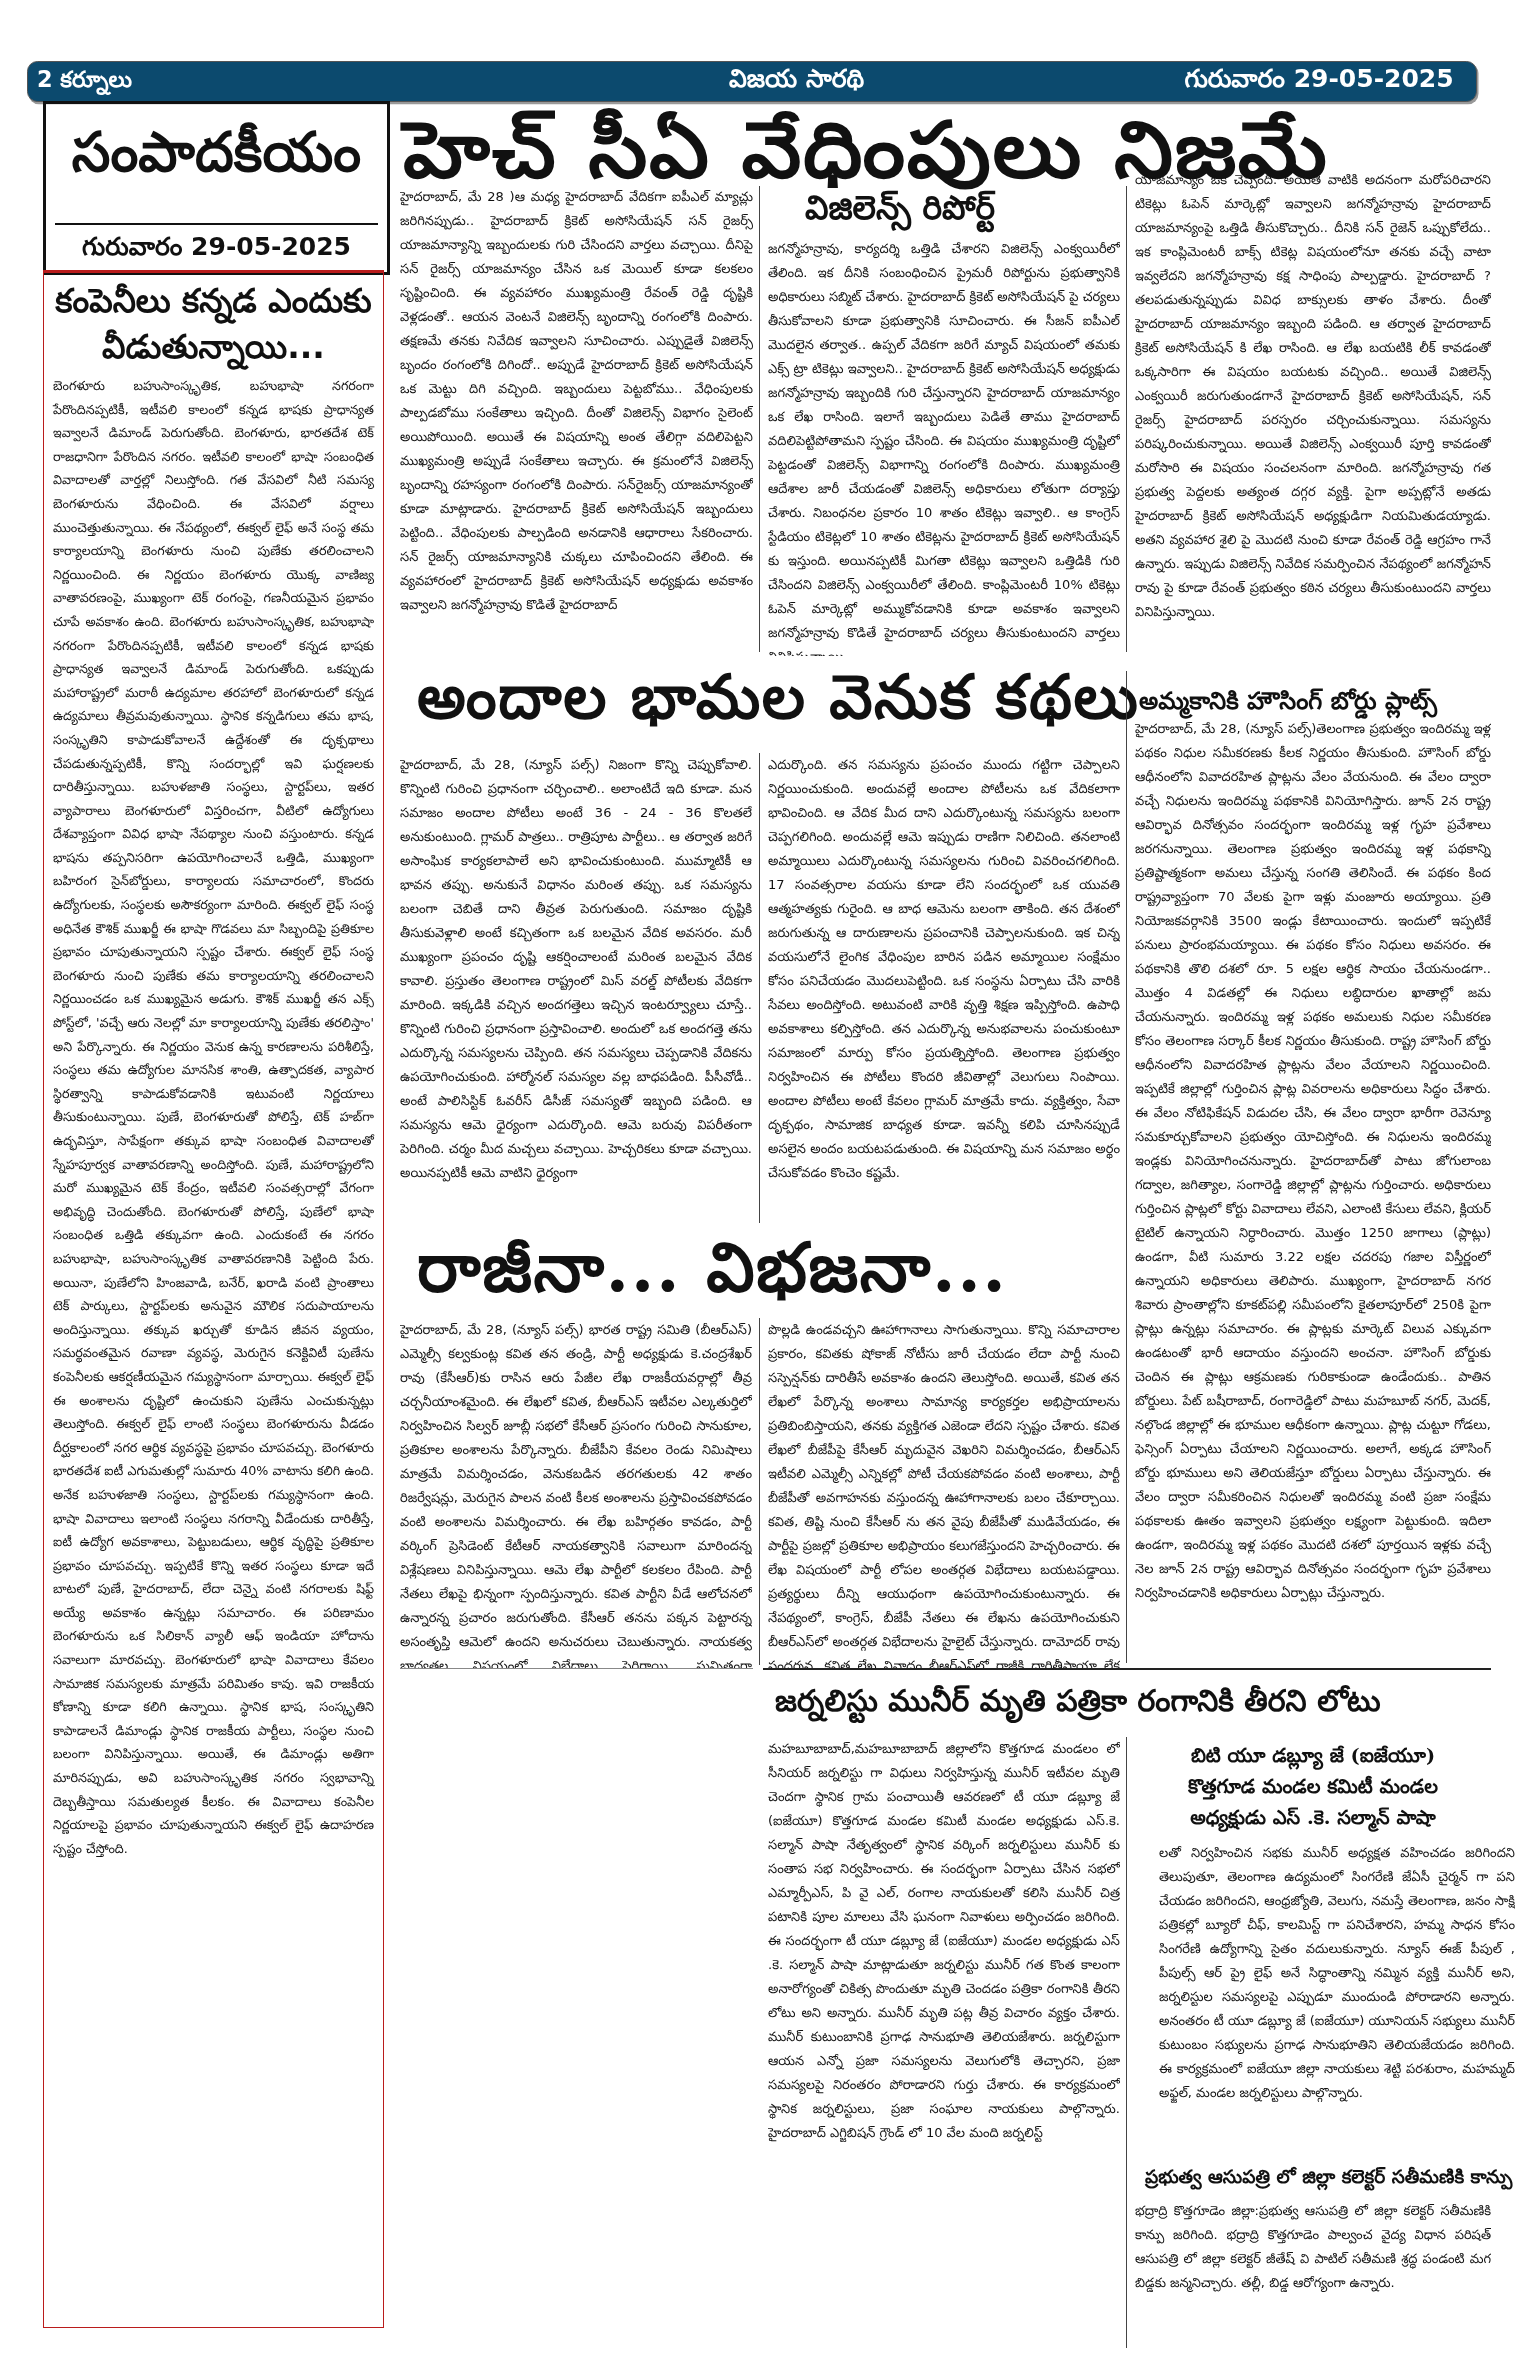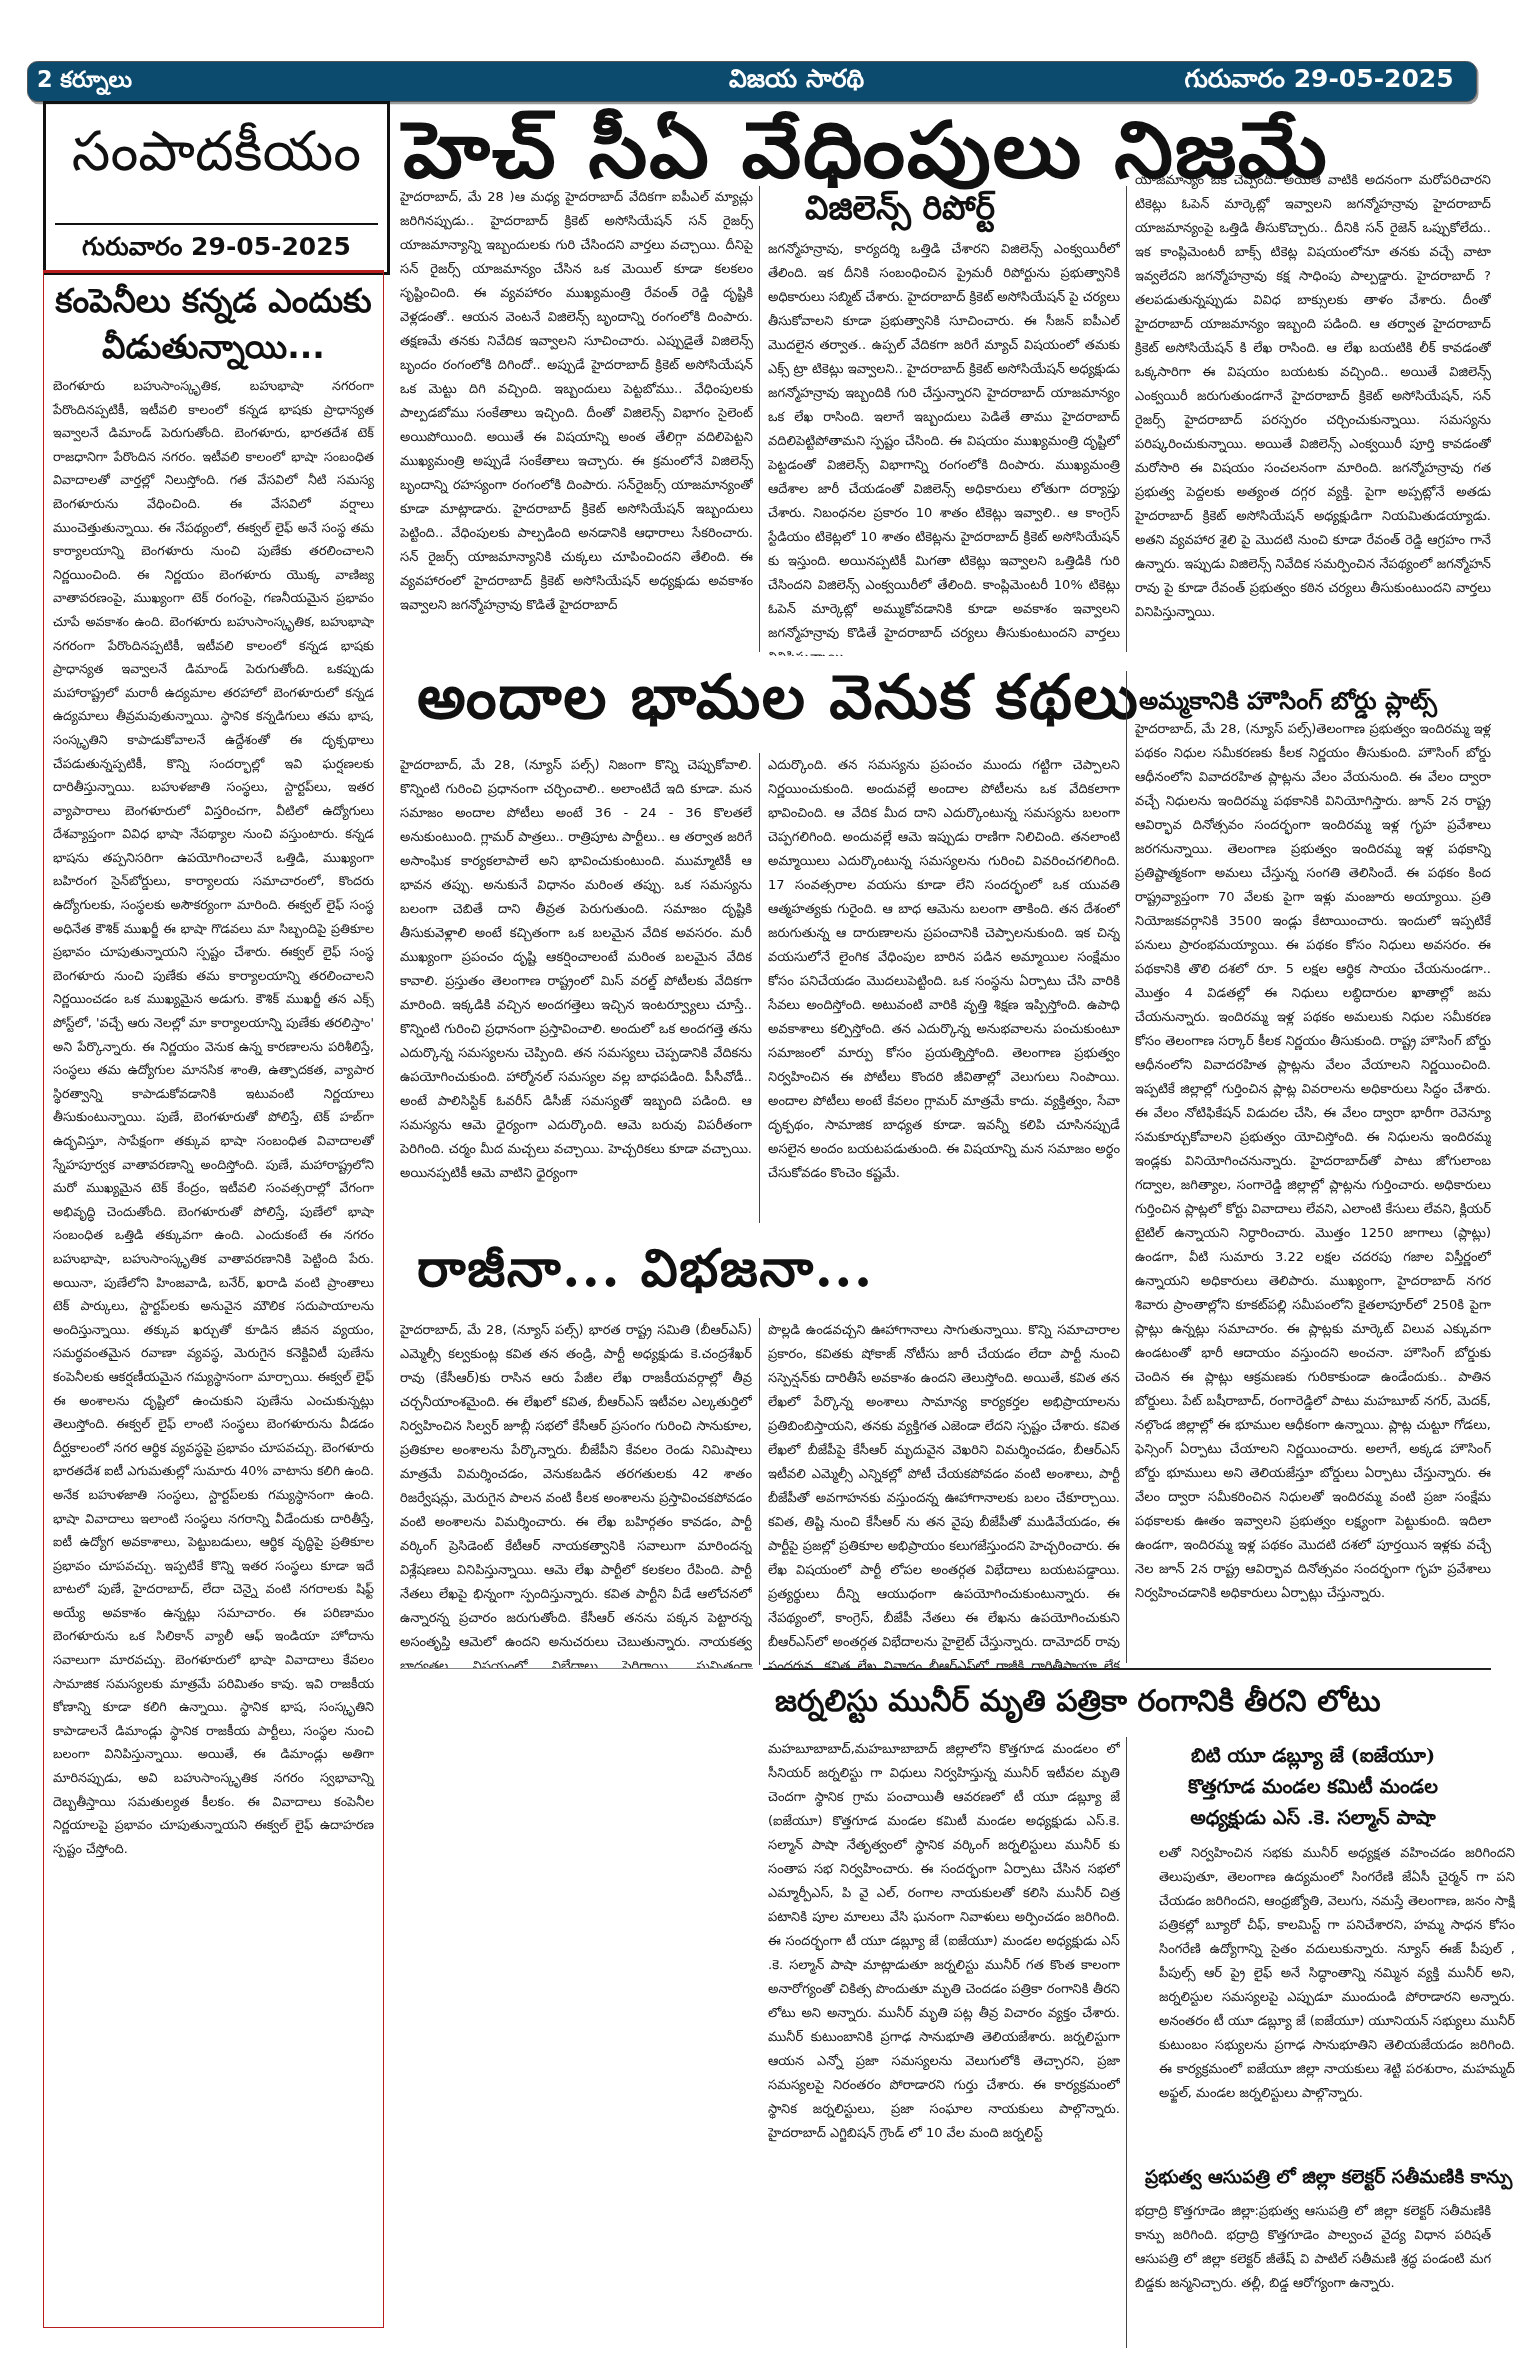--- a/index.html
+++ b/index.html
@@ -12,21 +12,21 @@
   .mh-center { position: absolute; left: 701px; font-size: 25px; font-weight: bold; }
   .mh-right { position: absolute; right: 22.4px; font-size: 25px; font-weight: bold; }
 
   .col { position: absolute; overflow: hidden; }
   .body-text { font-size: 13px; line-height: 24px; text-align: justify; margin: 0; }
 
   
   .ed-box { position: absolute; left: 43px; top: 101px; width: 341px; height: 168px;
             border: 3px solid #111; }
   .ed-title { position: absolute; left: 0; right: 0; top: 15px; text-align: center;
-              font-family: "DejaVu Serif", serif; font-size: 55px; font-weight: normal; }
+              font-family: "DejaVu Serif", serif; font-size: 55px; font-weight: bold; }
   .ed-rule { position: absolute; left: 9px; right: 9px; top: 119px; height: 2.2px; background:#111; }
   .ed-date { position: absolute; left: 0; right: 0; top: 128px; text-align: center;
              font-size: 25px; font-weight: bold; }
   .ed-article { position: absolute; left: 43px; top: 270px; width: 341px; height: 2058px;
                 border: 1px solid #b91c1c; border-top-width: 3px; box-sizing: border-box; padding: 4.5px 9px; }
   .ed-headline { text-align: center; font-size: 33px; font-weight: bold; line-height: 46px; margin-bottom: 4.5px; }
 
   .h-big { position: absolute; font-weight: 900; font-family: "DejaVu Serif", serif; color: #111;
            white-space: nowrap; letter-spacing: 1.5px; }
   .subhead { position: absolute; font-weight: bold; font-family: "DejaVu Serif", serif; white-space: nowrap; }
@@ -76,21 +76,21 @@
 <div class="col" style="left:768px; top:753px; width:352px; height:470px;">
   <div class="body-text">ఎదుర్కొంది. తన సమస్యను ప్రపంచం ముందు గట్టిగా చెప్పాలని నిర్ణయించుకుంది. అందువల్లే అందాల పోటీలను ఒక వేదికలాగా భావించింది. ఆ వేదిక మీద దాని ఎదుర్కొంటున్న సమస్యను బలంగా చెప్పగలిగింది. అందువల్లే ఆమె ఇప్పుడు రాణిగా నిలిచింది. తనలాంటి అమ్మాయిలు ఎదుర్కొంటున్న సమస్యలను గురించి వివరించగలిగింది. 17 సంవత్సరాల వయసు కూడా లేని సందర్భంలో ఒక యువతి ఆత్మహత్యకు గురైంది. ఆ బాధ ఆమెను బలంగా తాకింది. తన దేశంలో జరుగుతున్న ఆ దారుణాలను ప్రపంచానికి చెప్పాలనుకుంది. ఇక చిన్న వయసులోనే లైంగిక వేధింపుల బారిన పడిన అమ్మాయిల సంక్షేమం కోసం పనిచేయడం మొదలుపెట్టింది. ఒక సంస్థను ఏర్పాటు చేసి వారికి సేవలు అందిస్తోంది. అటువంటి వారికి వృత్తి శిక్షణ ఇప్పిస్తోంది. ఉపాధి అవకాశాలు కల్పిస్తోంది. తన ఎదుర్కొన్న అనుభవాలను పంచుకుంటూ సమాజంలో మార్పు కోసం ప్రయత్నిస్తోంది. తెలంగాణ ప్రభుత్వం నిర్వహించిన ఈ పోటీలు కొందరి జీవితాల్లో వెలుగులు నింపాయి. అందాల పోటీలు అంటే కేవలం గ్లామర్ మాత్రమే కాదు. వ్యక్తిత్వం, సేవా దృక్పథం, సామాజిక బాధ్యత కూడా. ఇవన్నీ కలిపి చూసినప్పుడే అసలైన అందం బయటపడుతుంది. ఈ విషయాన్ని మన సమాజం అర్థం చేసుకోవడం కొంచెం కష్టమే.</div>
 </div>
 
 <div class="vrule" style="left:1126px; top:671px; height:992px;"></div>
 <div class="h-side" style="left:1139px; top:671px; font-size:24px; line-height:45px;margin-top:8px;">అమ్మకానికి హౌసింగ్ బోర్డు ప్లాట్స్</div>
 <div class="col" style="left:1135px; top:717px; width:356px; height:945px;">
   <div class="body-text">హైదరాబాద్, మే 28, (న్యూస్ పల్స్)తెలంగాణ ప్రభుత్వం ఇందిరమ్మ ఇళ్ల పథకం నిధుల సమీకరణకు కీలక నిర్ణయం తీసుకుంది. హౌసింగ్ బోర్డు ఆధీనంలోని వివాదరహిత ప్లాట్లను వేలం వేయనుంది. ఈ వేలం ద్వారా వచ్చే నిధులను ఇందిరమ్మ పథకానికి వినియోగిస్తారు. జూన్ 2న రాష్ట్ర ఆవిర్భావ దినోత్సవం సందర్భంగా ఇందిరమ్మ ఇళ్ల గృహ ప్రవేశాలు జరగనున్నాయి. తెలంగాణ ప్రభుత్వం ఇందిరమ్మ ఇళ్ల పథకాన్ని ప్రతిష్టాత్మకంగా అమలు చేస్తున్న సంగతి తెలిసిందే. ఈ పథకం కింద రాష్ట్రవ్యాప్తంగా 70 వేలకు పైగా ఇళ్లు మంజూరు అయ్యాయి. ప్రతి నియోజకవర్గానికి 3500 ఇండ్లు కేటాయించారు. ఇందులో ఇప్పటికే పనులు ప్రారంభమయ్యాయి. ఈ పథకం కోసం నిధులు అవసరం. ఈ పథకానికి తొలి దశలో రూ. 5 లక్షల ఆర్థిక సాయం చేయనుండగా.. మొత్తం 4 విడతల్లో ఈ నిధులు లబ్ధిదారుల ఖాతాల్లో జమ చేయనున్నారు. ఇందిరమ్మ ఇళ్ల పథకం అమలుకు నిధుల సమీకరణ కోసం తెలంగాణ సర్కార్ కీలక నిర్ణయం తీసుకుంది. రాష్ట్ర హౌసింగ్ బోర్డు ఆధీనంలోని వివాదరహిత ప్లాట్లను వేలం వేయాలని నిర్ణయించింది. ఇప్పటికే జిల్లాల్లో గుర్తించిన ప్లాట్ల వివరాలను అధికారులు సిద్ధం చేశారు. ఈ వేలం నోటిఫికేషన్ విడుదల చేసి, ఈ వేలం ద్వారా భారీగా రెవెన్యూ సమకూర్చుకోవాలని ప్రభుత్వం యోచిస్తోంది. ఈ నిధులను ఇందిరమ్మ ఇండ్లకు వినియోగించనున్నారు. హైదరాబాద్‌తో పాటు జోగులాంబ గద్వాల, జగిత్యాల, సంగారెడ్డి జిల్లాల్లో ప్లాట్లను గుర్తించారు. అధికారులు గుర్తించిన ప్లాట్లలో కోర్టు వివాదాలు లేవని, ఎలాంటి కేసులు లేవని, క్లియర్ టైటిల్ ఉన్నాయని నిర్ధారించారు. మొత్తం 1250 జాగాలు (ప్లాట్లు) ఉండగా, వీటి సుమారు 3.22 లక్షల చదరపు గజాల విస్తీర్ణంలో ఉన్నాయని అధికారులు తెలిపారు. ముఖ్యంగా, హైదరాబాద్ నగర శివారు ప్రాంతాల్లోని కూకట్‌పల్లి సమీపంలోని కైతలాపూర్‌లో 250కి పైగా ప్లాట్లు ఉన్నట్లు సమాచారం. ఈ ప్లాట్లకు మార్కెట్ విలువ ఎక్కువగా ఉండటంతో భారీ ఆదాయం వస్తుందని అంచనా. హౌసింగ్ బోర్డుకు చెందిన ఈ ప్లాట్లు ఆక్రమణకు గురికాకుండా ఉండేందుకు.. పాతిన బోర్డులు. పేట్ బషీరాబాద్, రంగారెడ్డిలో పాటు మహబూబ్ నగర్, మెదక్, నల్గొండ జిల్లాల్లో ఈ భూముల ఆధీకంగా ఉన్నాయి. ప్లాట్ల చుట్టూ గోడలు, ఫెన్సింగ్ ఏర్పాటు చేయాలని నిర్ణయించారు. అలాగే, అక్కడ హౌసింగ్ బోర్డు భూములు అని తెలియజేస్తూ బోర్డులు ఏర్పాటు చేస్తున్నారు. ఈ వేలం ద్వారా సమీకరించిన నిధులతో ఇందిరమ్మ వంటి ప్రజా సంక్షేమ పథకాలకు ఊతం ఇవ్వాలని ప్రభుత్వం లక్ష్యంగా పెట్టుకుంది. ఇదిలా ఉండగా, ఇందిరమ్మ ఇళ్ల పథకం మొదటి దశలో పూర్తయిన ఇళ్లకు వచ్చే నెల జూన్ 2న రాష్ట్ర ఆవిర్భావ దినోత్సవం సందర్భంగా గృహ ప్రవేశాలు నిర్వహించడానికి అధికారులు ఏర్పాట్లు చేస్తున్నారు.</div>
 </div>
 
-<div class="h-big" style="left:417px; top:1223px; font-size:52px; line-height:89px;">రాజీనా... విభజనా...</div>
+<div class="h-big" style="left:417px; top:1223px; font-size:68px; line-height:89px;">రాజీనా... విభజనా...</div>
 <div class="col" style="left:400px; top:1318px; width:352px; height:350px;">
   <div class="body-text">హైదరాబాద్, మే 28, (న్యూస్ పల్స్) భారత రాష్ట్ర సమితి (బీఆర్ఎస్) ఎమ్మెల్సీ కల్వకుంట్ల కవిత తన తండ్రి, పార్టీ అధ్యక్షుడు కె.చంద్రశేఖర్ రావు (కేసీఆర్)కు రాసిన ఆరు పేజీల లేఖ రాజకీయవర్గాల్లో తీవ్ర చర్చనీయాంశమైంది. ఈ లేఖలో కవిత, బీఆర్ఎస్ ఇటీవల ఎల్కతుర్తిలో నిర్వహించిన సిల్వర్ జూబ్లీ సభలో కేసీఆర్ ప్రసంగం గురించి సానుకూల, ప్రతికూల అంశాలను పేర్కొన్నారు. బీజేపీని కేవలం రెండు నిమిషాలు మాత్రమే విమర్శించడం, వెనుకబడిన తరగతులకు 42 శాతం రిజర్వేషన్లు, మెరుగైన పాలన వంటి కీలక అంశాలను ప్రస్తావించకపోవడం వంటి అంశాలను విమర్శించారు. ఈ లేఖ బహిర్గతం కావడం, పార్టీ వర్కింగ్ ప్రెసిడెంట్ కేటీఆర్ నాయకత్వానికి సవాలుగా మారిందన్న విశ్లేషణలు వినిపిస్తున్నాయి. ఆమె లేఖ పార్టీలో కలకలం రేపింది. పార్టీ నేతలు లేఖపై భిన్నంగా స్పందిస్తున్నారు. కవిత పార్టీని వీడే ఆలోచనలో ఉన్నారన్న ప్రచారం జరుగుతోంది. కేసీఆర్ తనను పక్కన పెట్టారన్న అసంతృప్తి ఆమెలో ఉందని అనుచరులు చెబుతున్నారు. నాయకత్వ బాధ్యతల విషయంలో విభేదాలు పెరిగాయి. సున్నితంగా మందలించడంతో పార్టీ కేడర్‌లోకి తప్పుడు సంకేతాలు వెళ్తున్నాయి. ఇలాంటి తరుణంలో తనను విమర్శించినవారితో కాంప్రమైజ్ కాని కేసీఆర్.. ఈసారి మాత్రం సంచలన నిర్ణయం తీసుకున్నారు. తన నిర్ణయాలను తప్పు పట్టేవారు, తన నిర్ణయాలను ధిక్కరించేవారు ఎంతటివారైనా కేసీఆర్ సహించరు. పొమ్మనలేక</div>
 </div>
 <div class="vrule" style="left:759px; top:1318px; height:347px;"></div>
 <div class="col" style="left:768px; top:1318px; width:352px; height:350px;">
   <div class="body-text">పొల్లడి ఉండవచ్చని ఊహాగానాలు సాగుతున్నాయి. కొన్ని సమాచారాల ప్రకారం, కవితకు షోకాజ్ నోటీసు జారీ చేయడం లేదా పార్టీ నుంచి సస్పెన్షన్‌కు దారితీసే అవకాశం ఉందని తెలుస్తోంది. అయితే, కవిత తన లేఖలో పేర్కొన్న అంశాలు సామాన్య కార్యకర్తల అభిప్రాయాలను ప్రతిబింబిస్తాయని, తనకు వ్యక్తిగత ఎజెండా లేదని స్పష్టం చేశారు. కవిత లేఖలో బీజేపీపై కేసీఆర్ మృదువైన వెఖరిని విమర్శించడం, బీఆర్ఎస్ ఇటీవలి ఎమ్మెల్సీ ఎన్నికల్లో పోటీ చేయకపోవడం వంటి అంశాలు, పార్టీ బీజేపీతో అవగాహనకు వస్తుందన్న ఊహాగానాలకు బలం చేకూర్చాయి. కవిత, తిష్టి నుంచి కేసీఆర్ ను తన వైపు బీజేపీతో ముడివేయడం, ఈ పార్టీపై ప్రజల్లో ప్రతికూల అభిప్రాయం కలుగజేస్తుందని హెచ్చరించారు. ఈ లేఖ విషయంలో పార్టీ లోపల అంతర్గత విభేదాలు బయటపడ్డాయి. ప్రత్యర్థులు దీన్ని ఆయుధంగా ఉపయోగించుకుంటున్నారు. ఈ నేపథ్యంలో, కాంగ్రెస్, బీజేపీ నేతలు ఈ లేఖను ఉపయోగించుకుని బీఆర్ఎస్‌లో అంతర్గత విభేదాలను హైలైట్ చేస్తున్నారు. దామోదర్ రావు సందర్శన, కవిత లేఖ వివాదం బీఆర్ఎస్‌లో రాజీకి దారితీస్తాయా లేక పార్టీలో విభజనకు కారణమవుతాయా అనేది ఇప్పుడు మిలియన్ డాలర్ల ప్రశ్నగా మారింది.</div>
 </div>
 
 <div class="hrule" style="left:763px; top:1668px; width:728px;"></div>
 <div class="h-side" style="left:775px; top:1673px; font-size:30px; line-height:55px;">జర్నలిస్టు మునీర్ మృతి పత్రికా రంగానికి తీరని లోటు</div>

